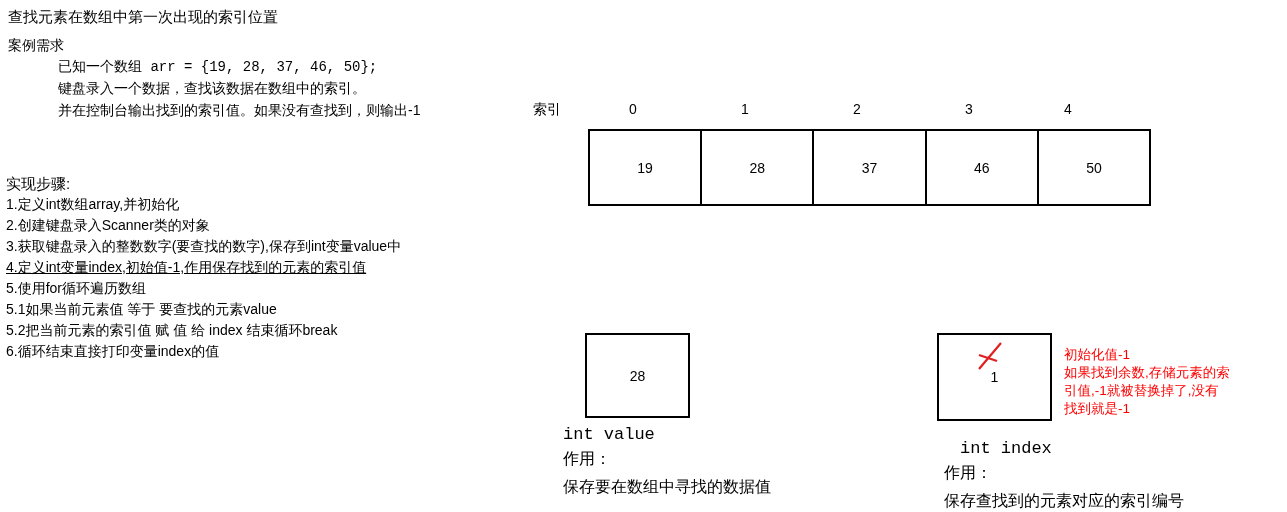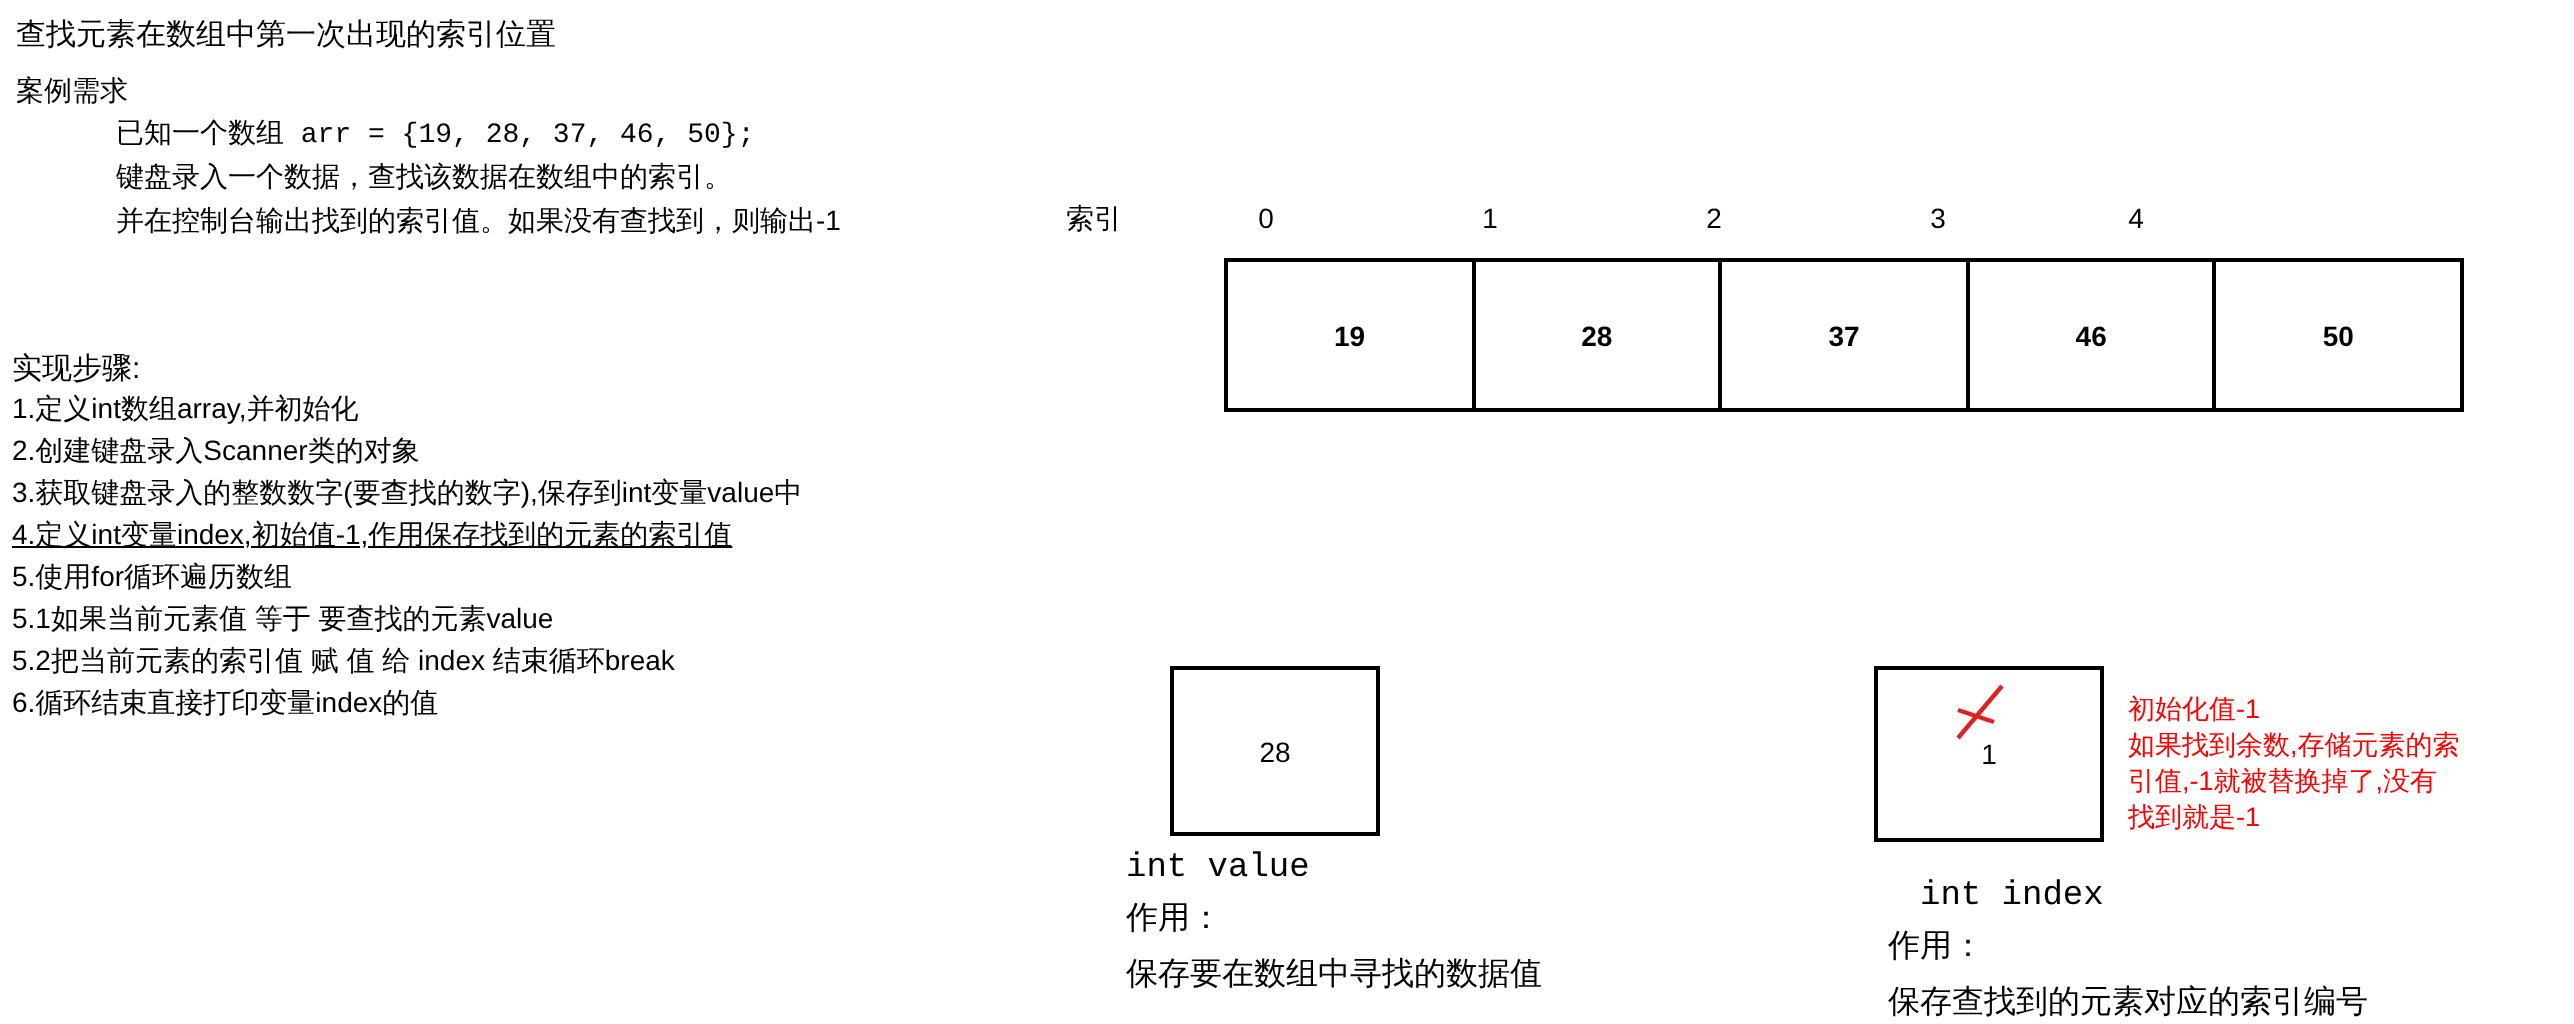--- a/index.html
+++ b/index.html
@@ -65,26 +65,25 @@
     font-size: 14px;
     white-space: nowrap;
   }
   .index-num {
     top: 101px;
     font-size: 14px;
     width: 20px;
     text-align: center;
   }
   #array-box {
-    left: 612px; top: 129px;
-    width: 620px; height: 77px;
+    left: 588px; top: 129px;
+    width: 563px; height: 77px;
     border: 2px solid #000;
     box-sizing: border-box;
     display: flex;
-    font-weight: bold;
   }
   .array-cell {
     flex: 1 1 0;
     border-right: 2px solid #000;
     box-sizing: border-box;
     display: flex;
     align-items: center;
     justify-content: center;
     font-size: 14px;
     font-family: "Liberation Sans", sans-serif;

